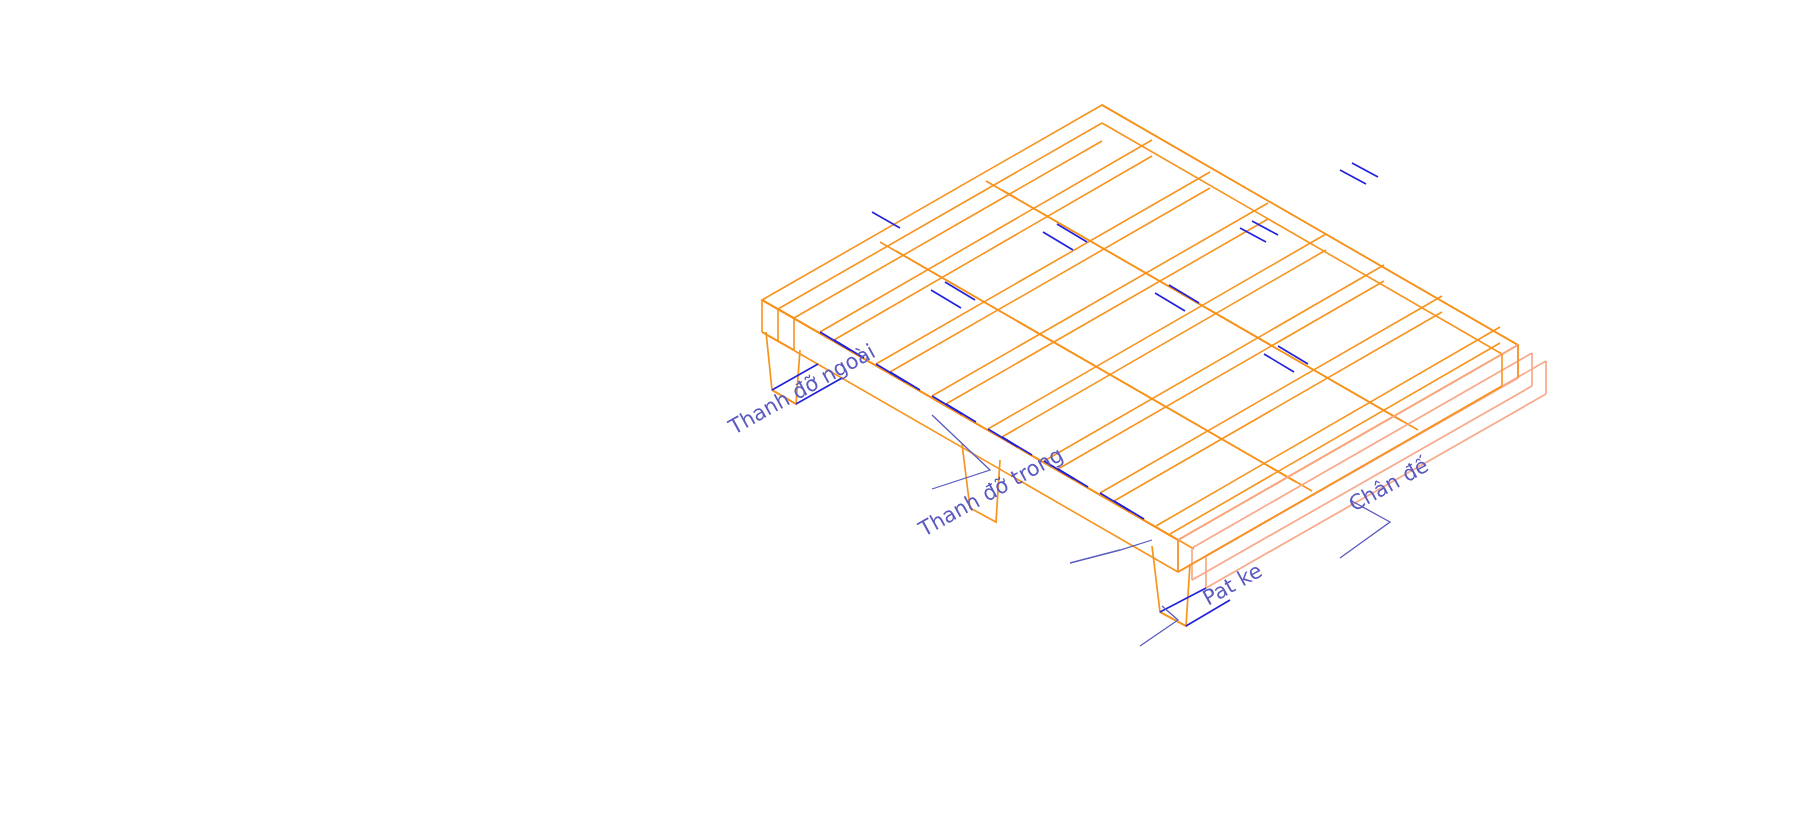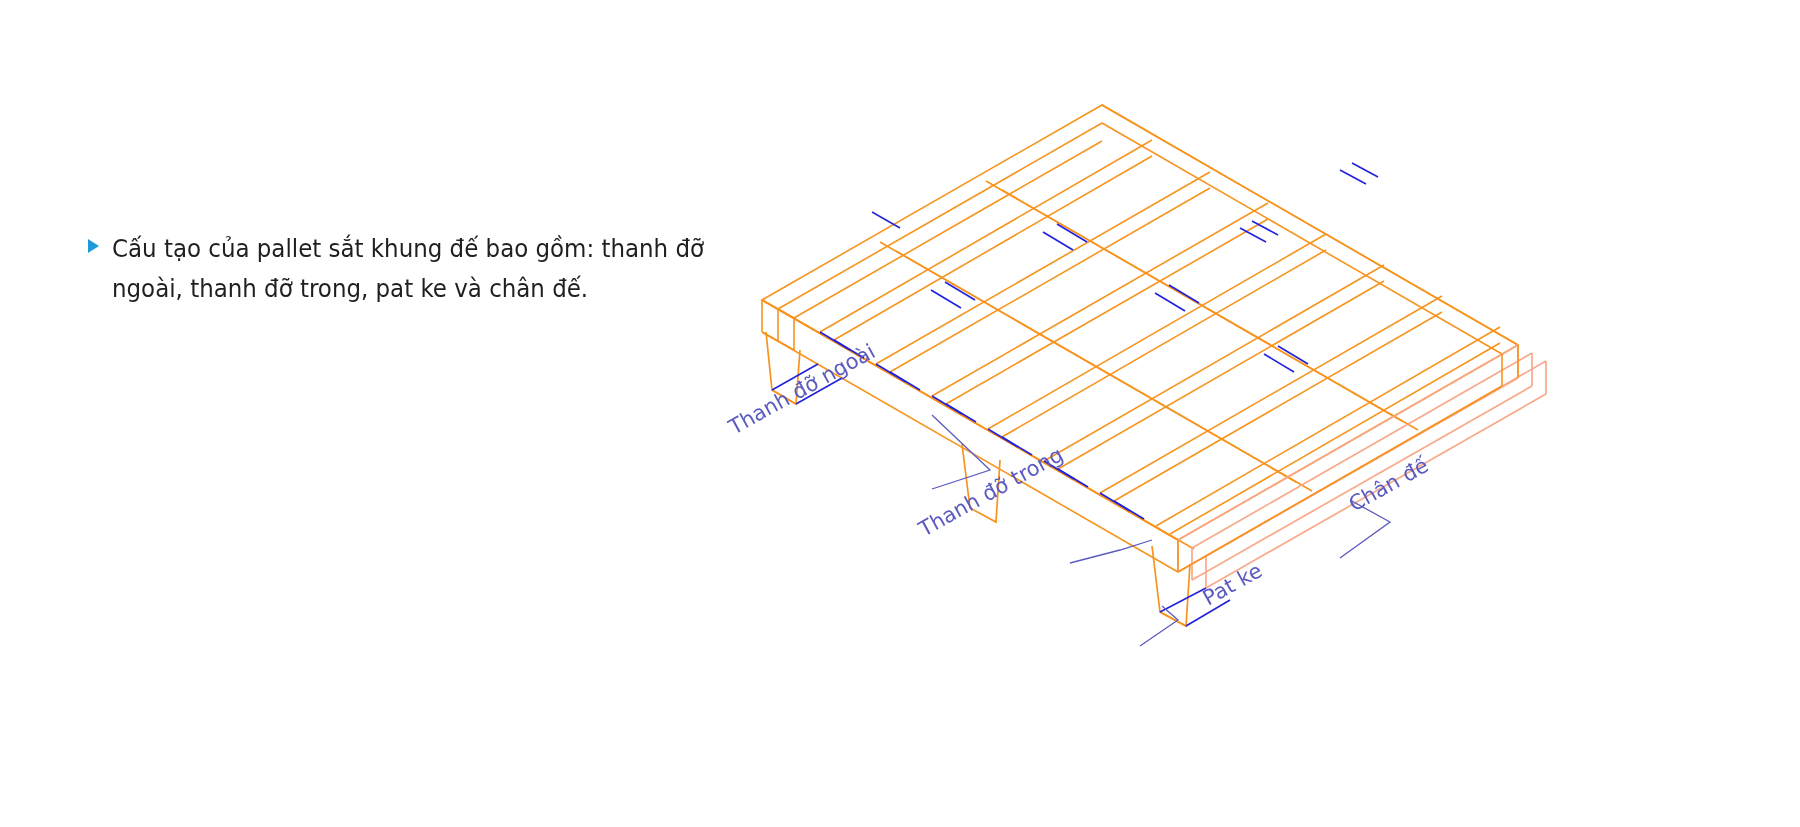--- a/index.html
+++ b/index.html
@@ -71,28 +71,20 @@
     font-weight: 400;
   }
 </style>
 </head>
 <body>
 
 <div id="page">
 
   <div class="text-column">
 
-    <div class="bullet-row">
-      <span class="bullet-marker">
-        <svg width="11" height="14" viewBox="0 0 11 14">
-          <polygon points="0,0 11,7 0,14" fill="#1e9bd7"></polygon>
-        </svg>
-      </span>
-      <span class="bullet-text">Cấu tạo của pallet sắt khung đế bao gồm: thanh đỡ ngoài, thanh đỡ trong, pat ke và chân đế.</span>
-    </div>
 
 
   </div>
 
   <div id="diagram">
     <svg width="1080" height="620" viewBox="0 0 1080 620">
 
       <g fill="none" stroke="#f7941e" stroke-width="1.6" stroke-linejoin="miter">
 
         <path d="M 62 240 L 402 45 L 818 285 L 478 480 Z" stroke="#f7941e" stroke-width="1.6"></path>

